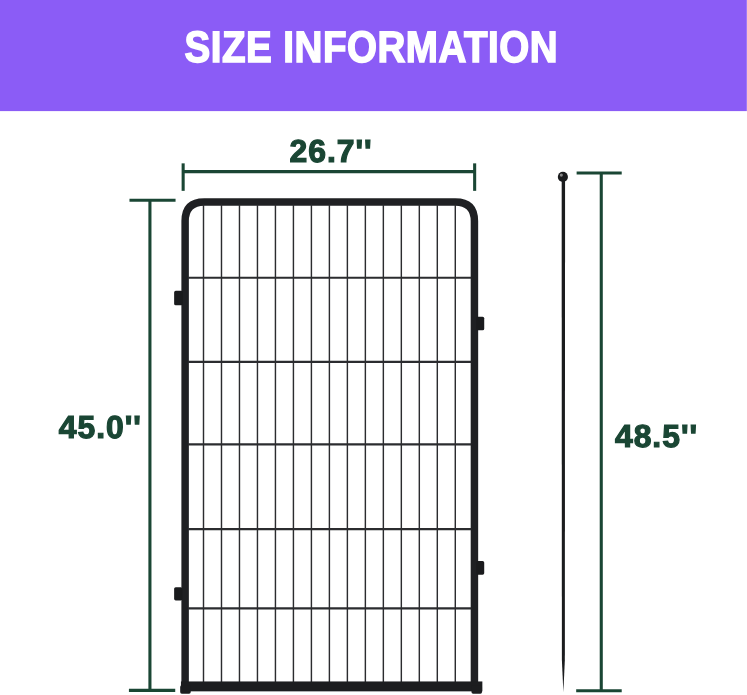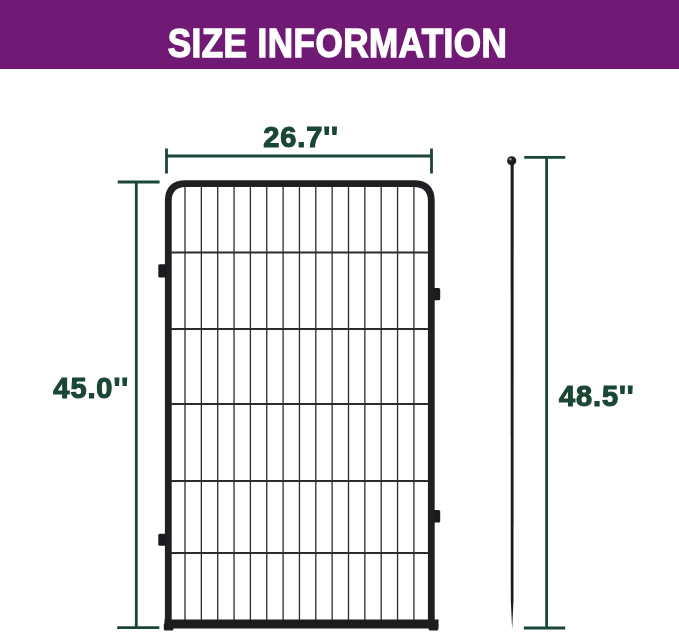--- a/index.html
+++ b/index.html
@@ -1,17 +1,17 @@
 <!DOCTYPE html>
 <html><head>
 <meta charset="utf-8">
 <style>
   html,body{margin:0;padding:0;width:679px;height:632px;background:#ffffff;overflow:hidden;}
   body{font-family:"Liberation Sans", sans-serif;position:relative;}
-  .hdr{position:absolute;left:0;top:0;width:679px;height:69px;background:#701a75;}
+  .hdr{position:absolute;left:0;top:0;width:679px;height:101px;background:#8b5cf6;}
   .hdr span{position:absolute;left:-2px;top:23px;width:679px;text-align:center;color:#ffffff;
     font-weight:bold;font-size:40px;letter-spacing:0.5px;line-height:40px;
     transform:scaleX(0.877);-webkit-text-stroke:1.4px #ffffff;}
   svg{position:absolute;left:0;top:0;}
   .dim{stroke:#1a4634;stroke-width:2.8;fill:none;}
   .dimtxt{fill:#1a4634;font-weight:bold;font-size:29px;letter-spacing:0.9px;stroke:#1a4634;stroke-width:1.1px;}
   .wire{stroke:#2b2c2f;stroke-width:1.3;}
   .hwire{stroke:#2b2c2f;stroke-width:2;}
 </style>
 </head>

